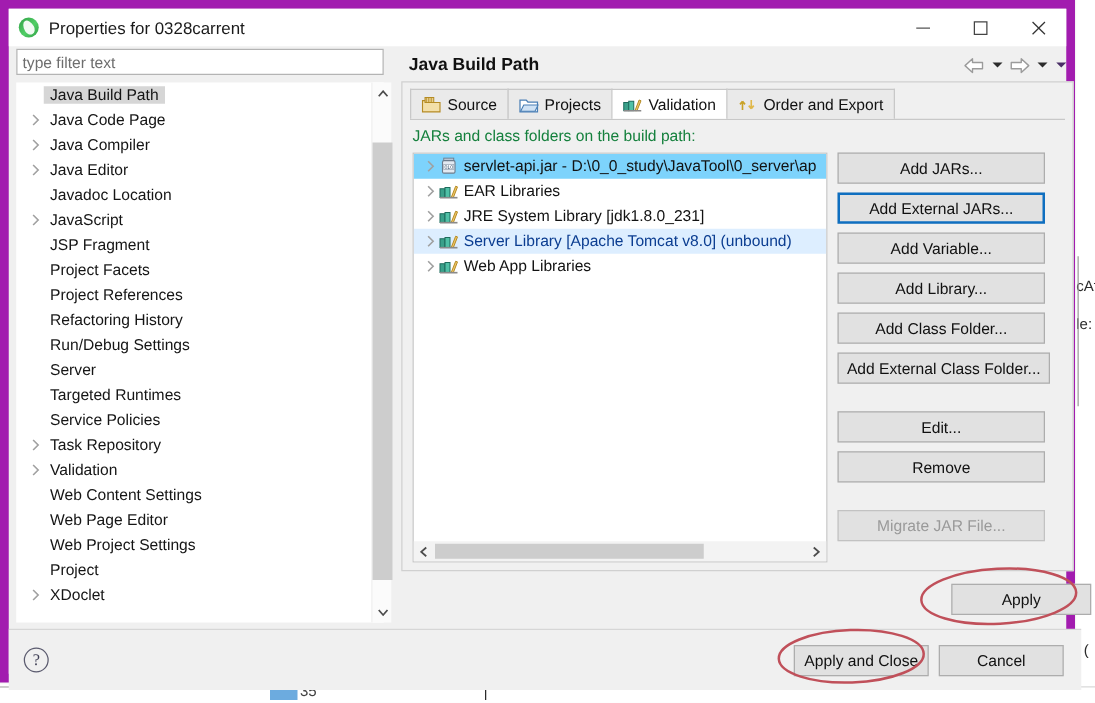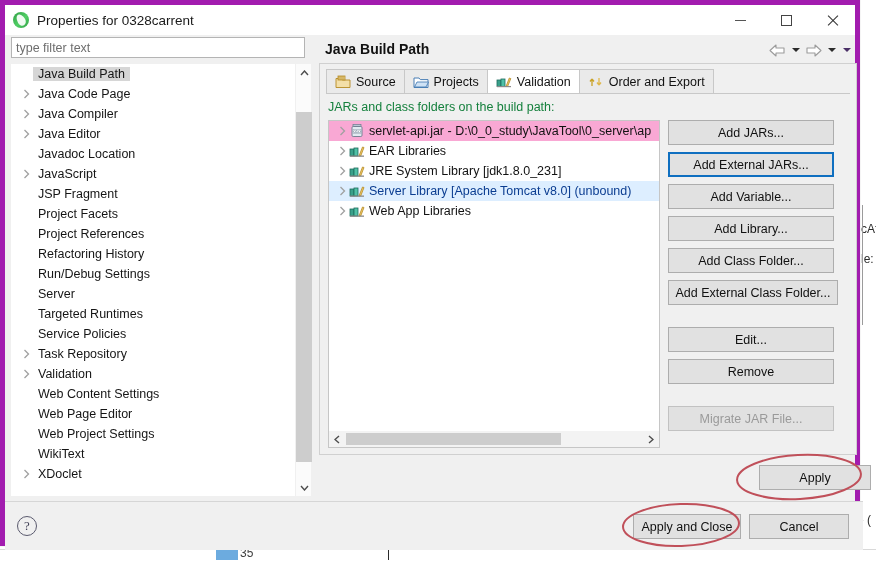--- a/index.html
+++ b/index.html
@@ -31,21 +31,21 @@
     position: absolute;
     background: #3b8fd4;
     opacity: .75;
   }
 
   
   #dialog {
     position: absolute; left: 0; top: 0;
     width: 860px; height: 546px;
     background: #f0f0f0;
-    border: 5px solid #a21caf;
+    border: 7px solid #a21caf;
     box-shadow: 0 0 0 1px rgba(0,0,0,.04);
   }
 
   
   #titlebar {
     position: relative;
     height: 30px;
     background: #ffffff;
     display: flex; align-items: center;
   }
@@ -232,21 +232,21 @@
     overflow: hidden;
   }
   .lib-row {
     height: 20px;
     display: flex; align-items: center;
     padding-left: 6px;
     font-size: 12.5px;
     color: #121212;
     white-space: nowrap;
   }
-  .lib-row.sel-strong { background: #f9a8d4; text-align: center; }
+  .lib-row.sel-strong { background: #7dd3fc; text-align: center; }
   .lib-row.sel-light  { background: #ddeeff; }
   .lib-row .lib-text { color: #121212; }
   .lib-row.sel-light .lib-text { color: #0b3d91; }
   .row-arrow {
     width: 14px; flex: 0 0 14px;
     display: flex; align-items: center; justify-content: center;
     color: #9a9a9a;
   }
   .row-icon { width: 16px; height: 16px; flex: 0 0 16px; margin-right: 4px; }
 
@@ -472,21 +472,21 @@
           <div class="tree-item">
             <span class="tree-arrow"></span>
             <span class="tree-label">Web Page Editor</span>
           </div>
           <div class="tree-item">
             <span class="tree-arrow"></span>
             <span class="tree-label">Web Project Settings</span>
           </div>
           <div class="tree-item">
             <span class="tree-arrow"></span>
-            <span class="tree-label">WikiText</span>
+            <span class="tree-label">Project</span>
           </div>
           <div class="tree-item">
             <span class="tree-arrow">
               <svg width="7" height="10" viewBox="0 0 7 10">
                 <path d="M1.5 1 L5.5 5 L1.5 9" fill="none" stroke="#a0a0a0" stroke-width="1.3"></path>
               </svg>
             </span>
             <span class="tree-label">XDoclet</span>
           </div>
         </div>

